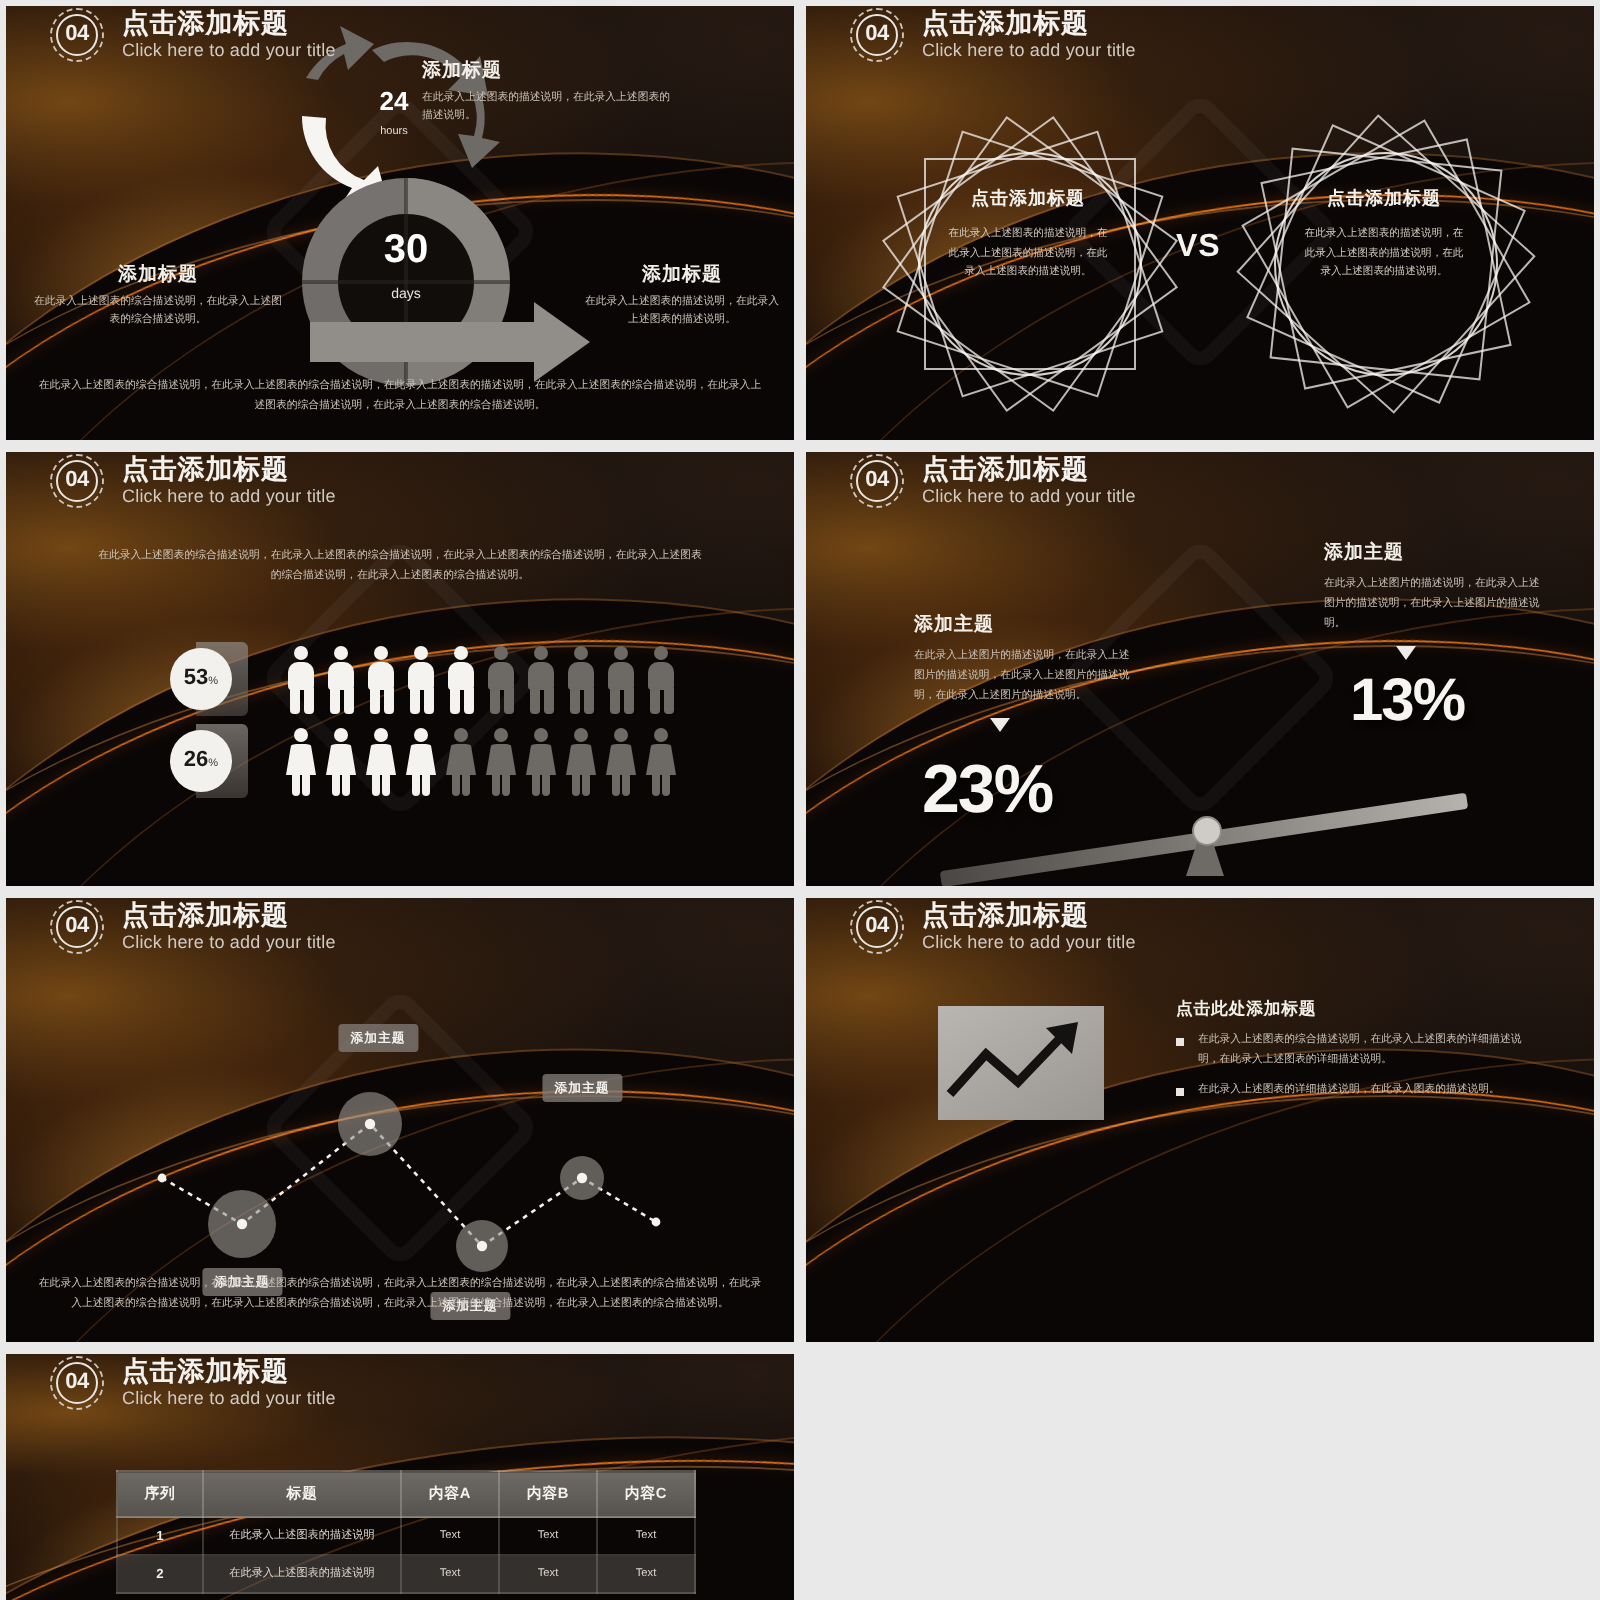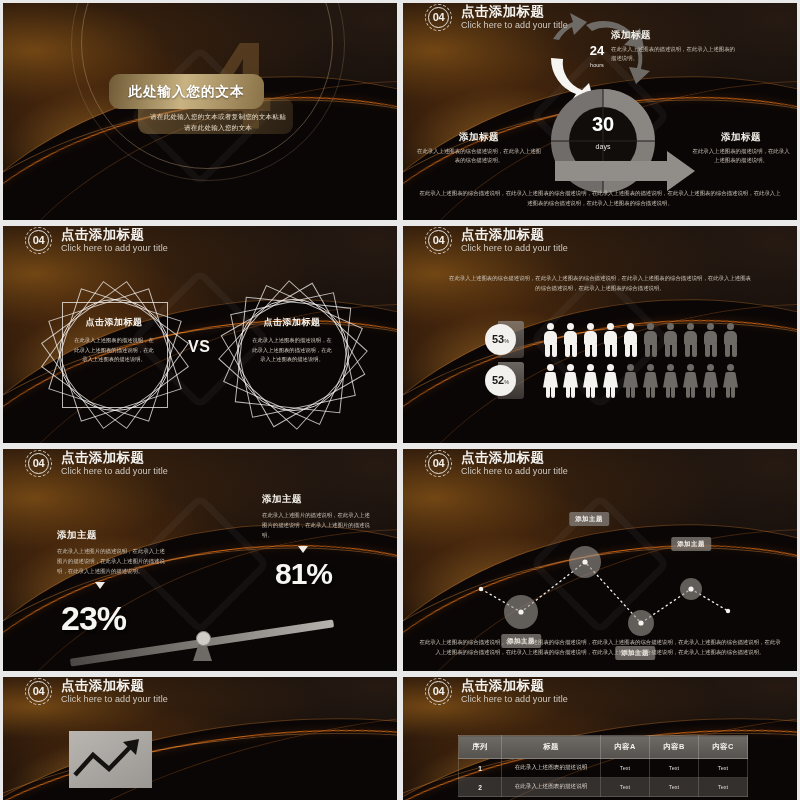--- a/index.html
+++ b/index.html
@@ -147,42 +147,20 @@
      border:1px solid rgba(150,146,140,0.35);}
   .tbl td.n{font-weight:bold;font-size:6.6px;color:#f1efeb;width:34px;}
   .tbl td.desc{width:90px;}
   .tbl tr.alt td{background:rgba(112,108,103,0.42);}
 </style>
 </head>
 <body>
 
 <div class="sheet">
 
-  <div class="slide cover">
-    <div class="bg">
-      <div class="base"></div>
-        <div class="sweep"></div>
-        <div class="dark"></div>
-      <div class="fl1"></div>
-        <div class="fl2"></div>
-        <div class="fl3"></div>
-    </div>
-    <div class="c1"></div>
-    <div class="c2"></div>
-    <div class="wm"></div>
-    <div class="bignum">4</div>
-    <div class="subplate"></div>
-    <div class="plate">
-      <span class="ptxt">此处输入您的文本</span>
-    </div>
-    <div class="subtxt">
-      <div>请在此处输入您的文本或者复制您的文本粘贴</div>
-      <div>请在此处输入您的文本</div>
-    </div>
-  </div>
 
   <div class="slide">
     <div class="bg">
       <div class="base"></div>
         <div class="sweep"></div>
         <div class="dark"></div>
       <div class="fl1"></div>
         <div class="fl2"></div>
         <div class="fl3"></div>
     </div>
@@ -386,21 +364,21 @@
           <span class="body" style="background:#6d6965"></span>
           <span class="lg l" style="background:#6d6965"></span>
           <span class="lg r" style="background:#6d6965"></span>
         </div>
     </div>
 
     <div class="prow b">
       <div class="pcap">
         <div class="bgsq"></div>
         <div class="dot">
-            <b>52</b>
+            <b>26</b>
             <i>%</i>
           </div>
       </div>
       <div class="fig w">
           <span class="head" style="background:#f5f3f0"></span>
           <span class="body" style="background:#f5f3f0"></span>
           <span class="lg l" style="background:#f5f3f0"></span>
           <span class="lg r" style="background:#f5f3f0"></span>
         </div>
       <div class="fig w">
@@ -487,21 +465,21 @@
       <div class="h">添加主题</div>
       <div class="p">在此录入上述图片的描述说明，在此录入上述图片的描述说明，在此录入上述图片的描述说明。</div>
       <div class="caret c-r"></div>
     </div>
     <div class="blk b-left">
       <div class="h">添加主题</div>
       <div class="p">在此录入上述图片的描述说明，在此录入上述图片的描述说明，在此录入上述图片的描述说明，在此录入上述图片的描述说明。</div>
       <div class="caret c-l"></div>
     </div>
 
-    <div class="pct p30">81%</div>
+    <div class="pct p30">13%</div>
     <div class="pct p70">23%</div>
     <div class="beam"></div>
     <div class="stand"></div>
     <div class="pivot"></div>
   </div>
 
   <div class="slide">
     <div class="bg">
       <div class="base"></div>
         <div class="sweep"></div>
@@ -568,20 +546,31 @@
       </div>
     </div>
 
     <div class="thumb">
       <svg viewBox="0 0 83 57" width="83" height="57">
         <polyline points="6,44 24,24 40,38 64,13" fill="none" stroke="#141210" stroke-width="4.5" stroke-linejoin="miter" stroke-linecap="butt"></polyline>
         <polygon points="54,11 70,8 67,24" fill="#141210"></polygon>
       </svg>
     </div>
 
+    <div class="bl">
+      <div class="bh">点击此处添加标题</div>
+      <div class="item">
+        <span class="sq"></span>
+        <span class="bt">在此录入上述图表的综合描述说明，在此录入上述图表的详细描述说明，在此录入上述图表的详细描述说明。</span>
+      </div>
+      <div class="item">
+        <span class="sq"></span>
+        <span class="bt">在此录入上述图表的详细描述说明，在此录入图表的描述说明。</span>
+      </div>
+    </div>
   </div>
 
   <div class="slide">
     <div class="bg">
       <div class="base"></div>
         <div class="sweep"></div>
         <div class="dark"></div>
       <div class="fl1"></div>
         <div class="fl2"></div>
         <div class="fl3"></div>

